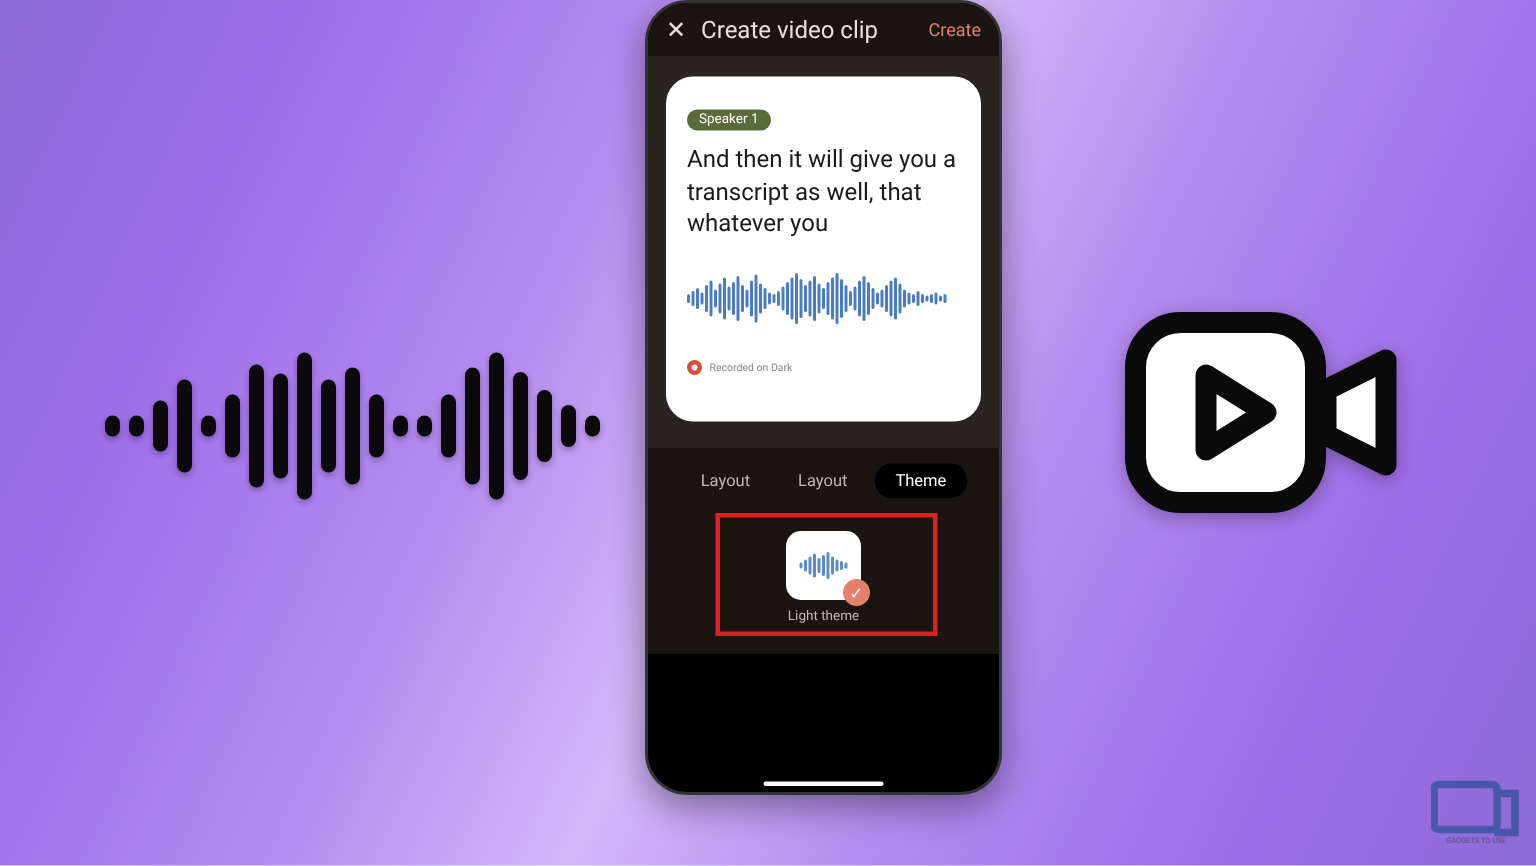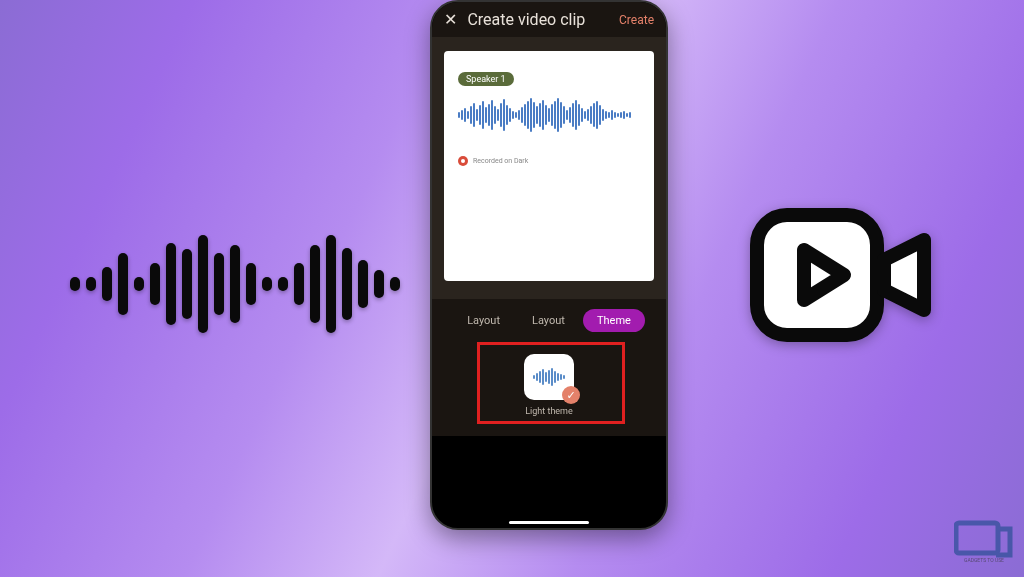--- a/index.html
+++ b/index.html
@@ -90,21 +90,21 @@
       font-size: 12px;
       cursor: pointer;
     }
 
     .preview-area {
       background: #2a241e;
       padding: 14px 12px 18px;
     }
     .preview-card {
       background: #fff;
-      border-radius: 4px;
+      border-radius: 18px;
       padding: 16px 14px 12px;
       min-height: 230px;
       position: relative;
     }
     .speaker-badge {
       display: inline-block;
       background: #5a6b3a;
       color: #fff;
       font-size: 9px;
       padding: 2px 8px;
@@ -160,21 +160,21 @@
       background: #1a1511;
     }
     .tab {
       padding: 5px 14px;
       font-size: 11px;
       color: #c0b8ae;
       border-radius: 16px;
       cursor: pointer;
     }
     .tab.active {
-      background: #a21caf;
+      background: #000000;
       color: #fff;
     }
 
     .theme-options {
       display: flex;
       justify-content: center;
       gap: 18px;
       padding: 10px 0 20px;
       background: #1a1511;
       position: relative;
@@ -294,20 +294,21 @@
 
   <div class="header">
     <span class="close-x">✕</span>
     <span class="header-title">Create video clip</span>
     <span class="create-btn">Create</span>
   </div>
 
   <div class="preview-area">
     <div class="preview-card">
       <span class="speaker-badge">Speaker 1</span>
+      <div class="transcript">And then it will give you a transcript as well, that whatever you</div>
       <div class="card-waveform">
         <div class="cwf" style="height:6px"></div>
           <div class="cwf" style="height:10px"></div>
         <div class="cwf" style="height:14px"></div>
           <div class="cwf" style="height:8px"></div>
         <div class="cwf" style="height:18px"></div>
           <div class="cwf" style="height:24px"></div>
         <div class="cwf" style="height:12px"></div>
           <div class="cwf" style="height:20px"></div>
         <div class="cwf" style="height:28px"></div>

